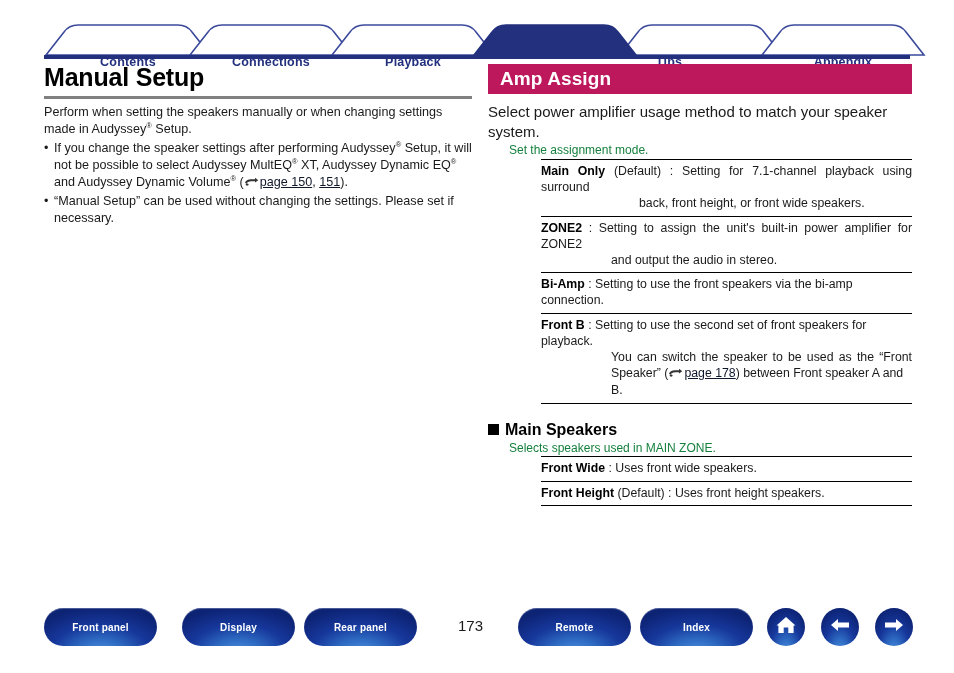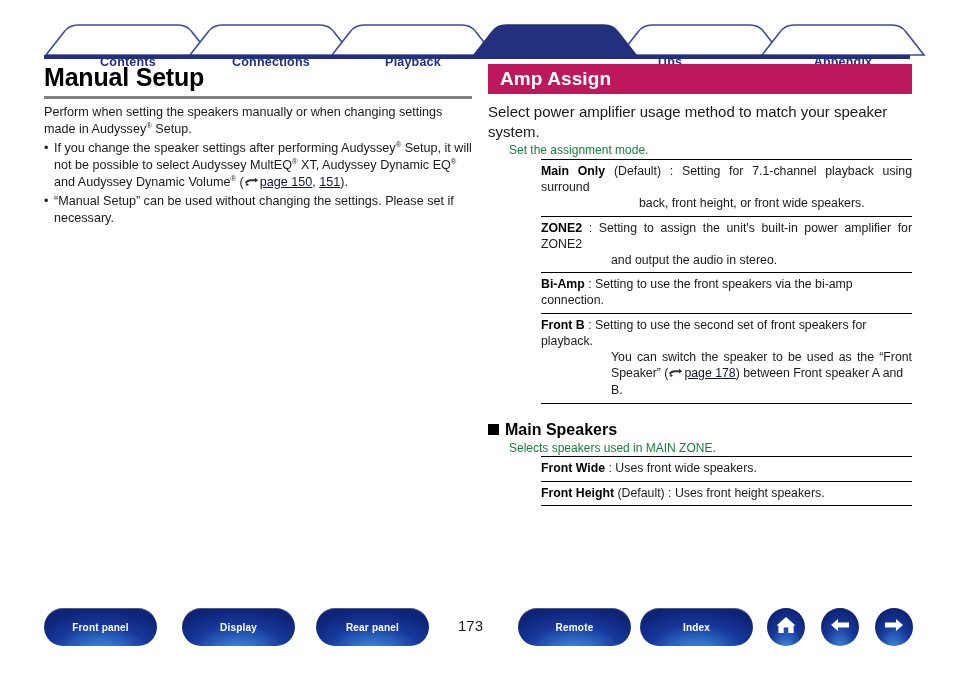--- a/index.html
+++ b/index.html
@@ -300,21 +300,21 @@
   <p class="sec-sub">Selects speakers used in MAIN ZONE.</p>
   <div class="deftable">
     <div class="row"><span class="term">Front Wide</span><span> : Uses front wide speakers.</span></div>
     <div class="row"><span class="term">Front Height</span><span> (Default)</span><span> : Uses front height speakers.</span></div>
   </div>
 </div>
 
 <div class="bottombar">
   <div class="pill" style="left:44px;">Front panel</div>
   <div class="pill" style="left:182px;">Display</div>
-  <div class="pill" style="left:316px;text-align:center;">Rear panel</div>
+  <div class="pill" style="left:304px;text-align:center;">Rear panel</div>
   <div class="pagenum">173</div>
   <div class="pill" style="left:518px;">Remote</div>
   <div class="pill" style="left:640px;">Index</div>
 
   <div class="circ" style="left:767px;">
     <span>
       <svg width="22" height="20" viewBox="0 0 22 20">
         <path d="M11 2 L20.5 10.5 L18.6 10.5 L18.6 18 L13.3 18 L13.3 12.4 L8.7 12.4 L8.7 18 L3.4 18 L3.4 10.5 L1.5 10.5 Z" fill="#ffffff"></path>
       </svg>
     </span>

